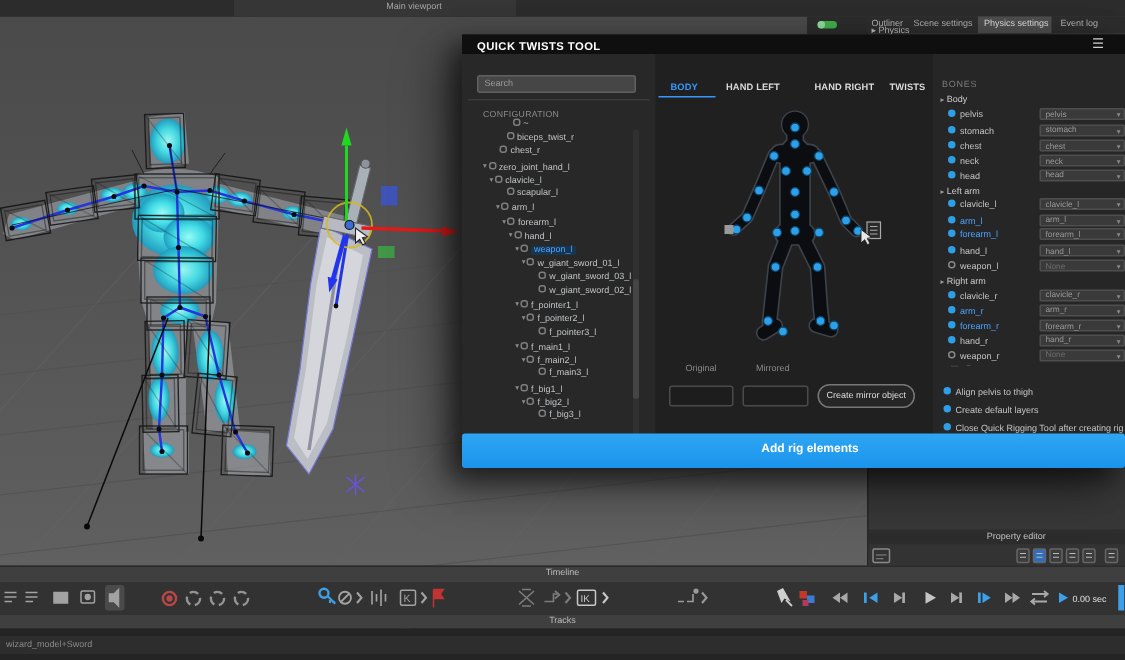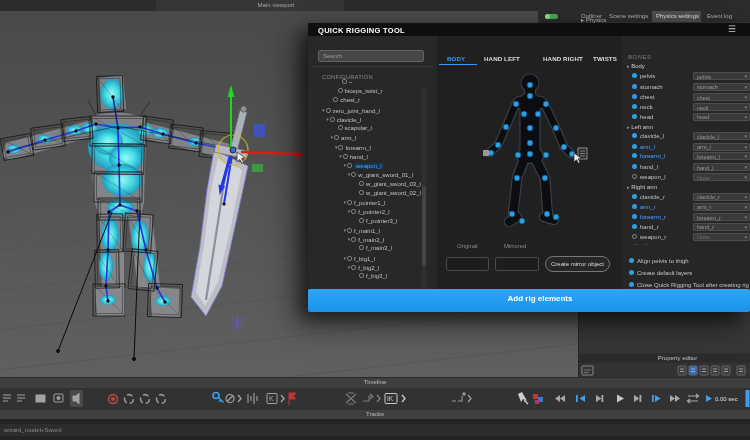--- a/index.html
+++ b/index.html
@@ -338,21 +338,21 @@
     </div>
   <div class="abs" style="left:0;top:410px;width:750px;height:9px;background:#3f3f3f;"></div>
   <div class="abs" style="left:0;top:411px;width:750px;text-align:center;font-size:6px;color:#bdbdbd;">Tracks</div>
   <div class="abs" style="left:0;top:419px;width:750px;height:5px;background:#242424;"></div>
   <div class="abs" style="left:0;top:424px;width:750px;height:12px;background:#2d2d2d;"></div>
   <div class="abs" style="left:4px;top:427px;font-size:6px;color:#8a8a8a;">wizard_model+Sword</div>
   <div class="abs" style="left:0;top:436px;width:750px;height:4px;background:#242424;"></div>
 
   <div class="abs" style="left:308px;top:23px;width:442px;height:289px;background:#242424;box-shadow:-7px 7px 16px rgba(0,0,0,.55), -14px 14px 30px rgba(0,0,0,.35);">
     <div class="abs" style="left:0;top:0;width:442px;height:13px;background:#0f0f0f;"></div>
-    <div class="abs" style="left:10px;top:3px;font-size:7.5px;font-weight:bold;color:#ffffff;letter-spacing:.3px;">QUICK RIGGING TOOL</div>
+    <div class="abs" style="left:10px;top:3px;font-size:7.5px;font-weight:bold;color:#ffffff;letter-spacing:.3px;">QUICK TWISTS TOOL</div>
     <div class="abs" style="left:420px;top:1px;font-size:9px;color:#cccccc;">☰</div>
 
     <div class="abs" style="left:0;top:13px;width:129px;height:276px;background:#282828;">
         <div class="abs" style="left:10px;top:14px;width:106px;height:12px;background:#464646;border:1px solid #616161;border-radius:2px;">
           <span style="position:absolute;left:4px;top:1.5px;font-size:6px;color:#9b9b9b;">Search</span>
         </div>
 <div class="abs" style="left:4px;top:30px;width:121px;height:1px;background:#3a3a3a;"></div>
 <div class="abs" style="left:14px;top:38px;font-size:5.8px;color:#8a8a8a;letter-spacing:.2px;">CONFIGURATION</div>
 <div class="abs" style="left:32.9px;top:42.8px;font-size:6px;white-space:nowrap;color:#bfc2c5;"><span style="display:inline-block;width:5px;height:5px;border:1px solid #7e7e7e;border-radius:2px;margin:0 2px 0 1px;vertical-align:0;"></span><span style="">~</span></div>
 <div class="abs" style="left:28.6px;top:52.0px;font-size:6px;white-space:nowrap;color:#bfc2c5;"><span style="display:inline-block;width:5px;height:5px;border:1px solid #7e7e7e;border-radius:2px;margin:0 2px 0 1px;vertical-align:0;"></span><span style="">biceps_twist_r</span></div>

